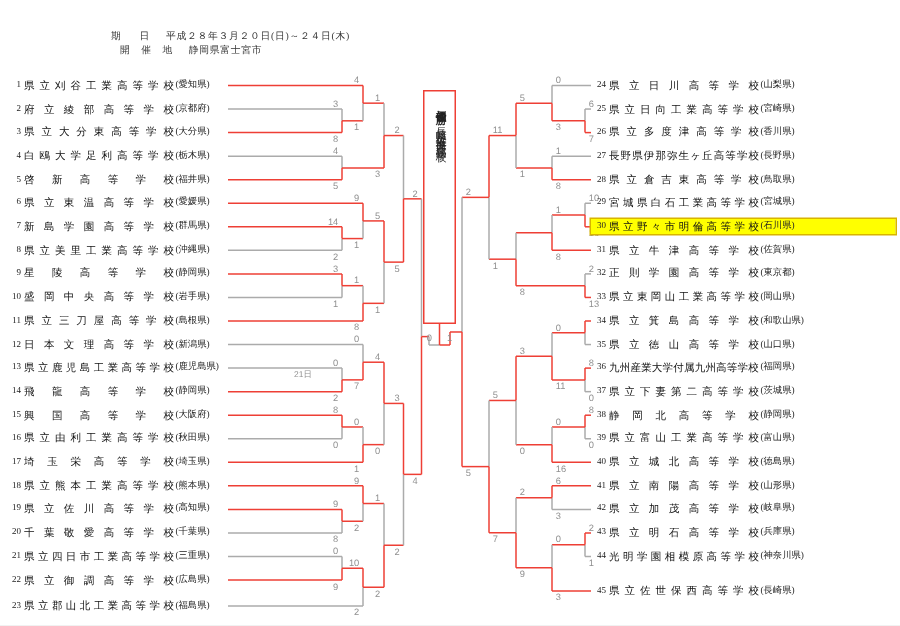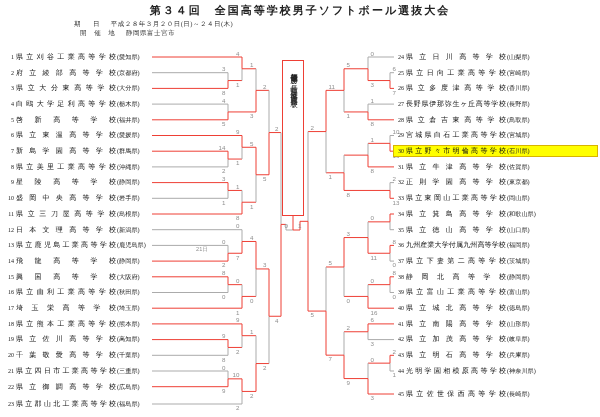--- a/index.html
+++ b/index.html
@@ -21,21 +21,20 @@
                 display:flex;flex-direction:column;align-items:center;justify-content:flex-start;}
   #champion-box .vtext{writing-mode:vertical-rl;text-orientation:upright;font-size:7.2px;
                        color:#222;letter-spacing:1.5px;line-height:1;}
   #champion-box .vtext.result{margin-top:6px;font-weight:bold;}
   #champion-box .vtext.school{margin-top:7px;}
 </style>
 </head>
 <body>
 
 <div id="canvas">
-  <div id="title">第３４回　全国高等学校男子ソフトボール選抜大会</div>
   <div class="meta-row" style="top:20px;">
     <span class="meta-label">期　日</span>
     <span>平成２８年３月２０日(日)～２４日(木)</span>
   </div>
   <div class="meta-row" style="top:29px;left:80px;">
     <span class="meta-label">開 催 地</span>
     <span>静岡県富士宮市</span>
   </div>
 
   <svg id="bracket-svg" width="600" height="417">

